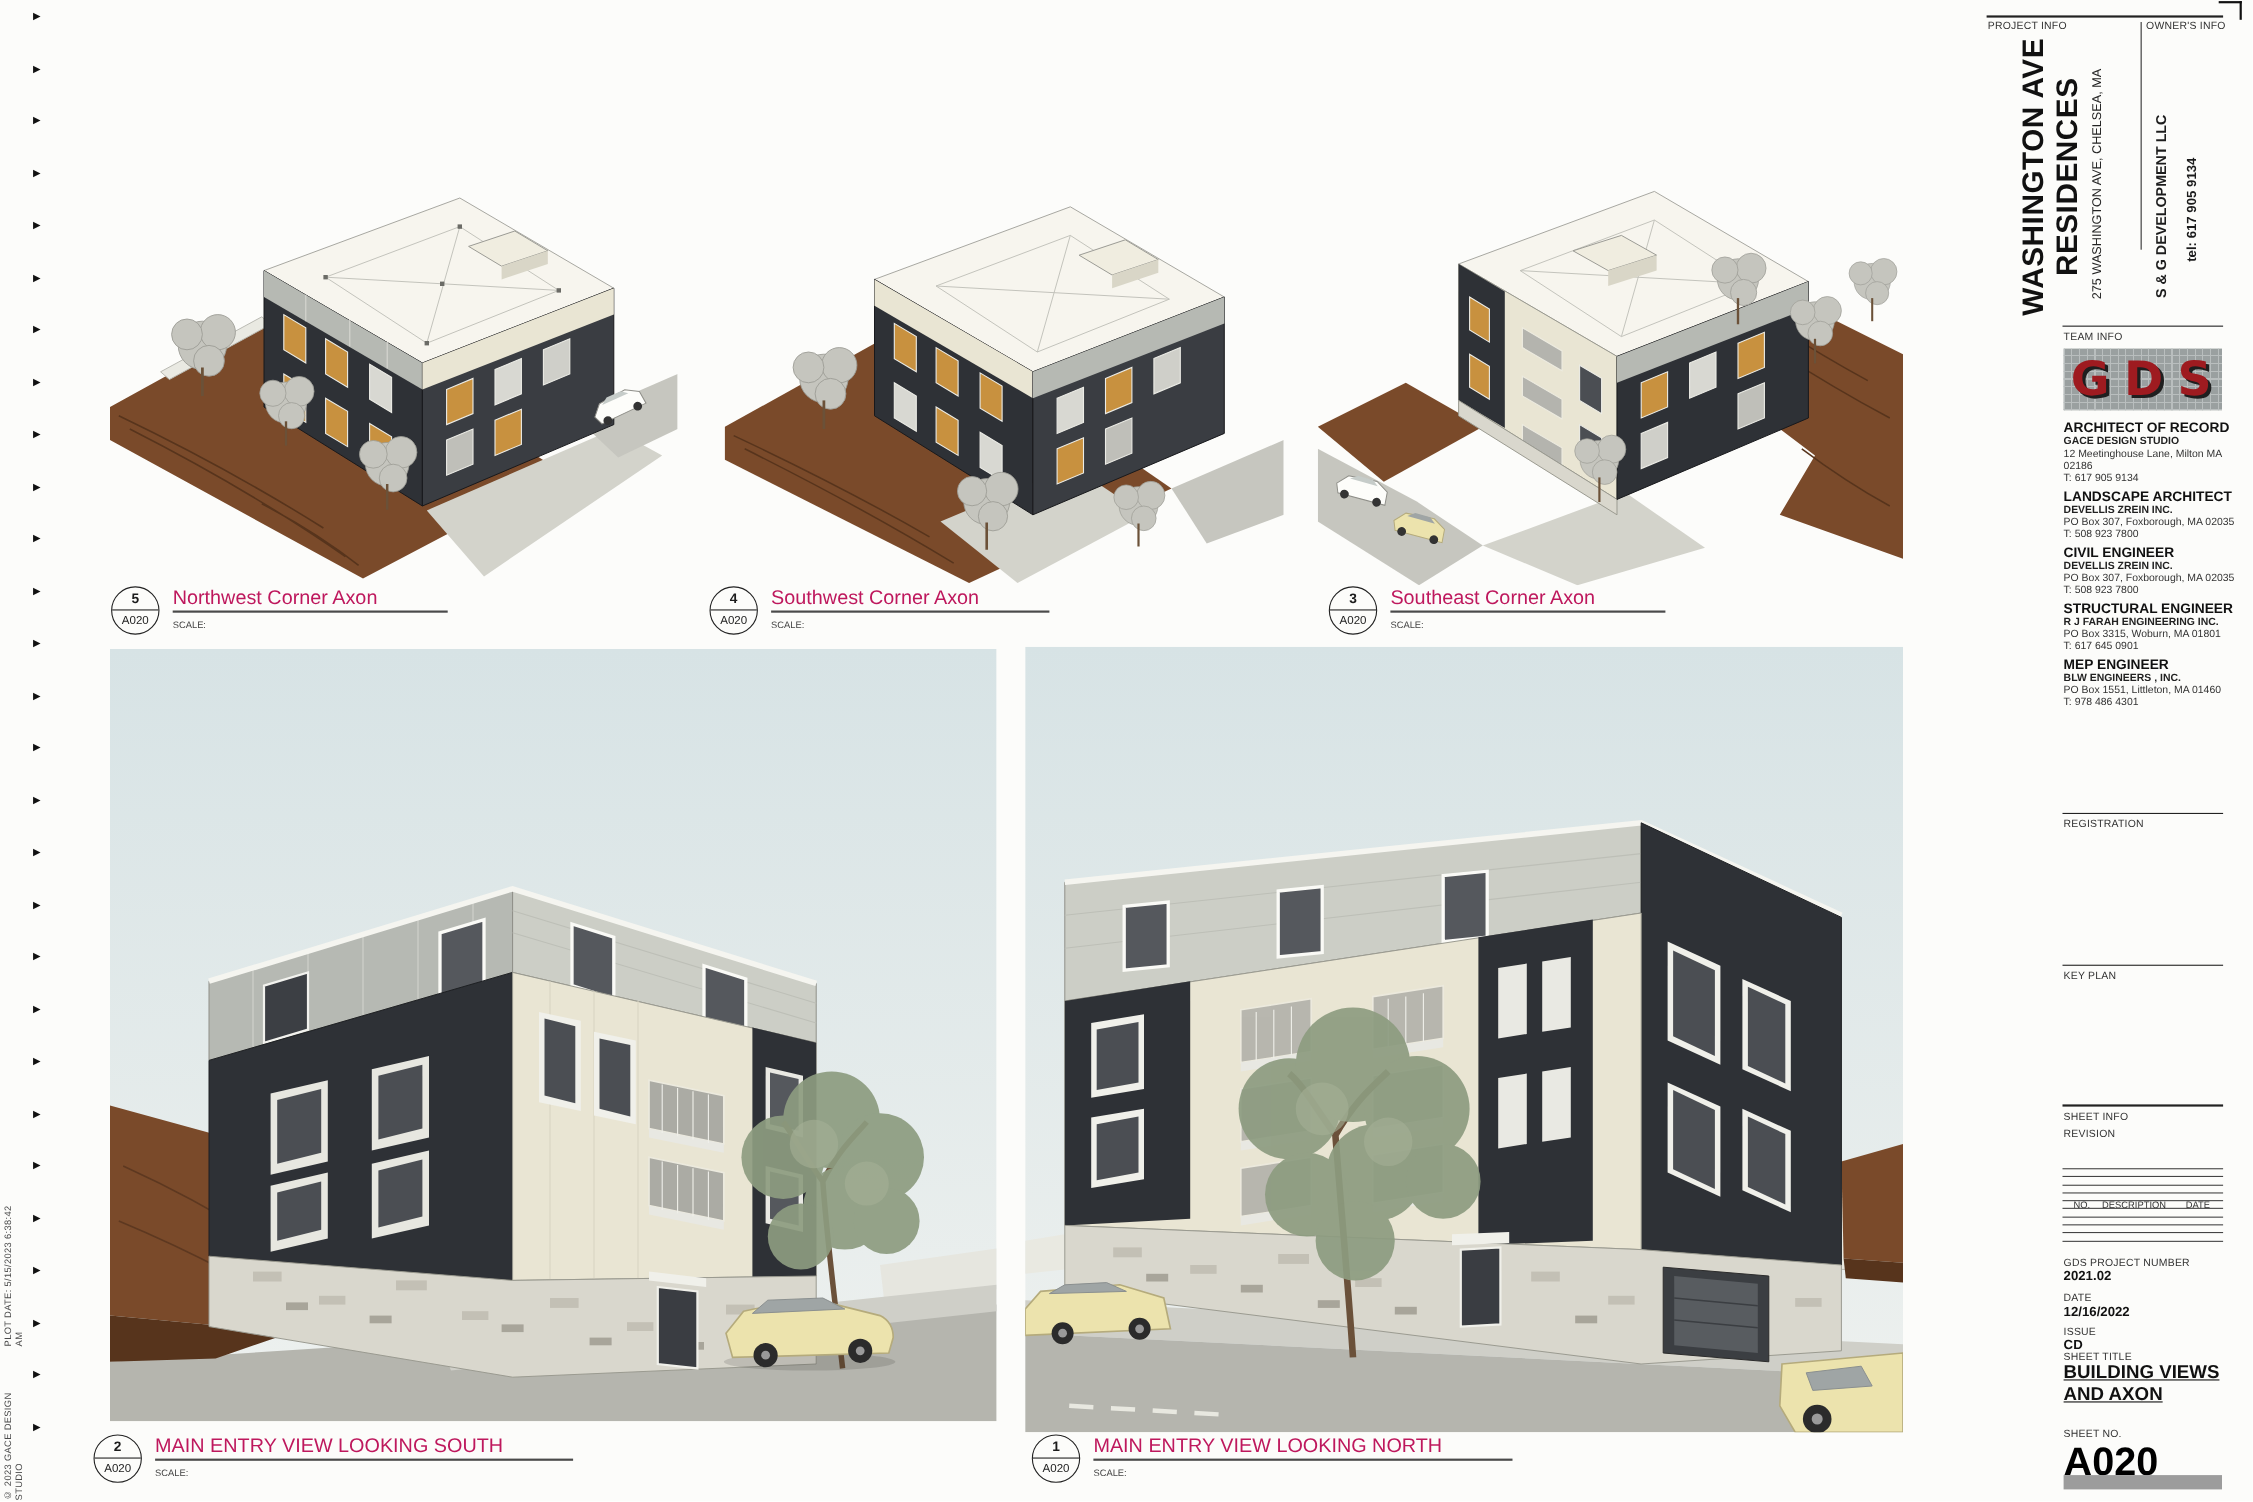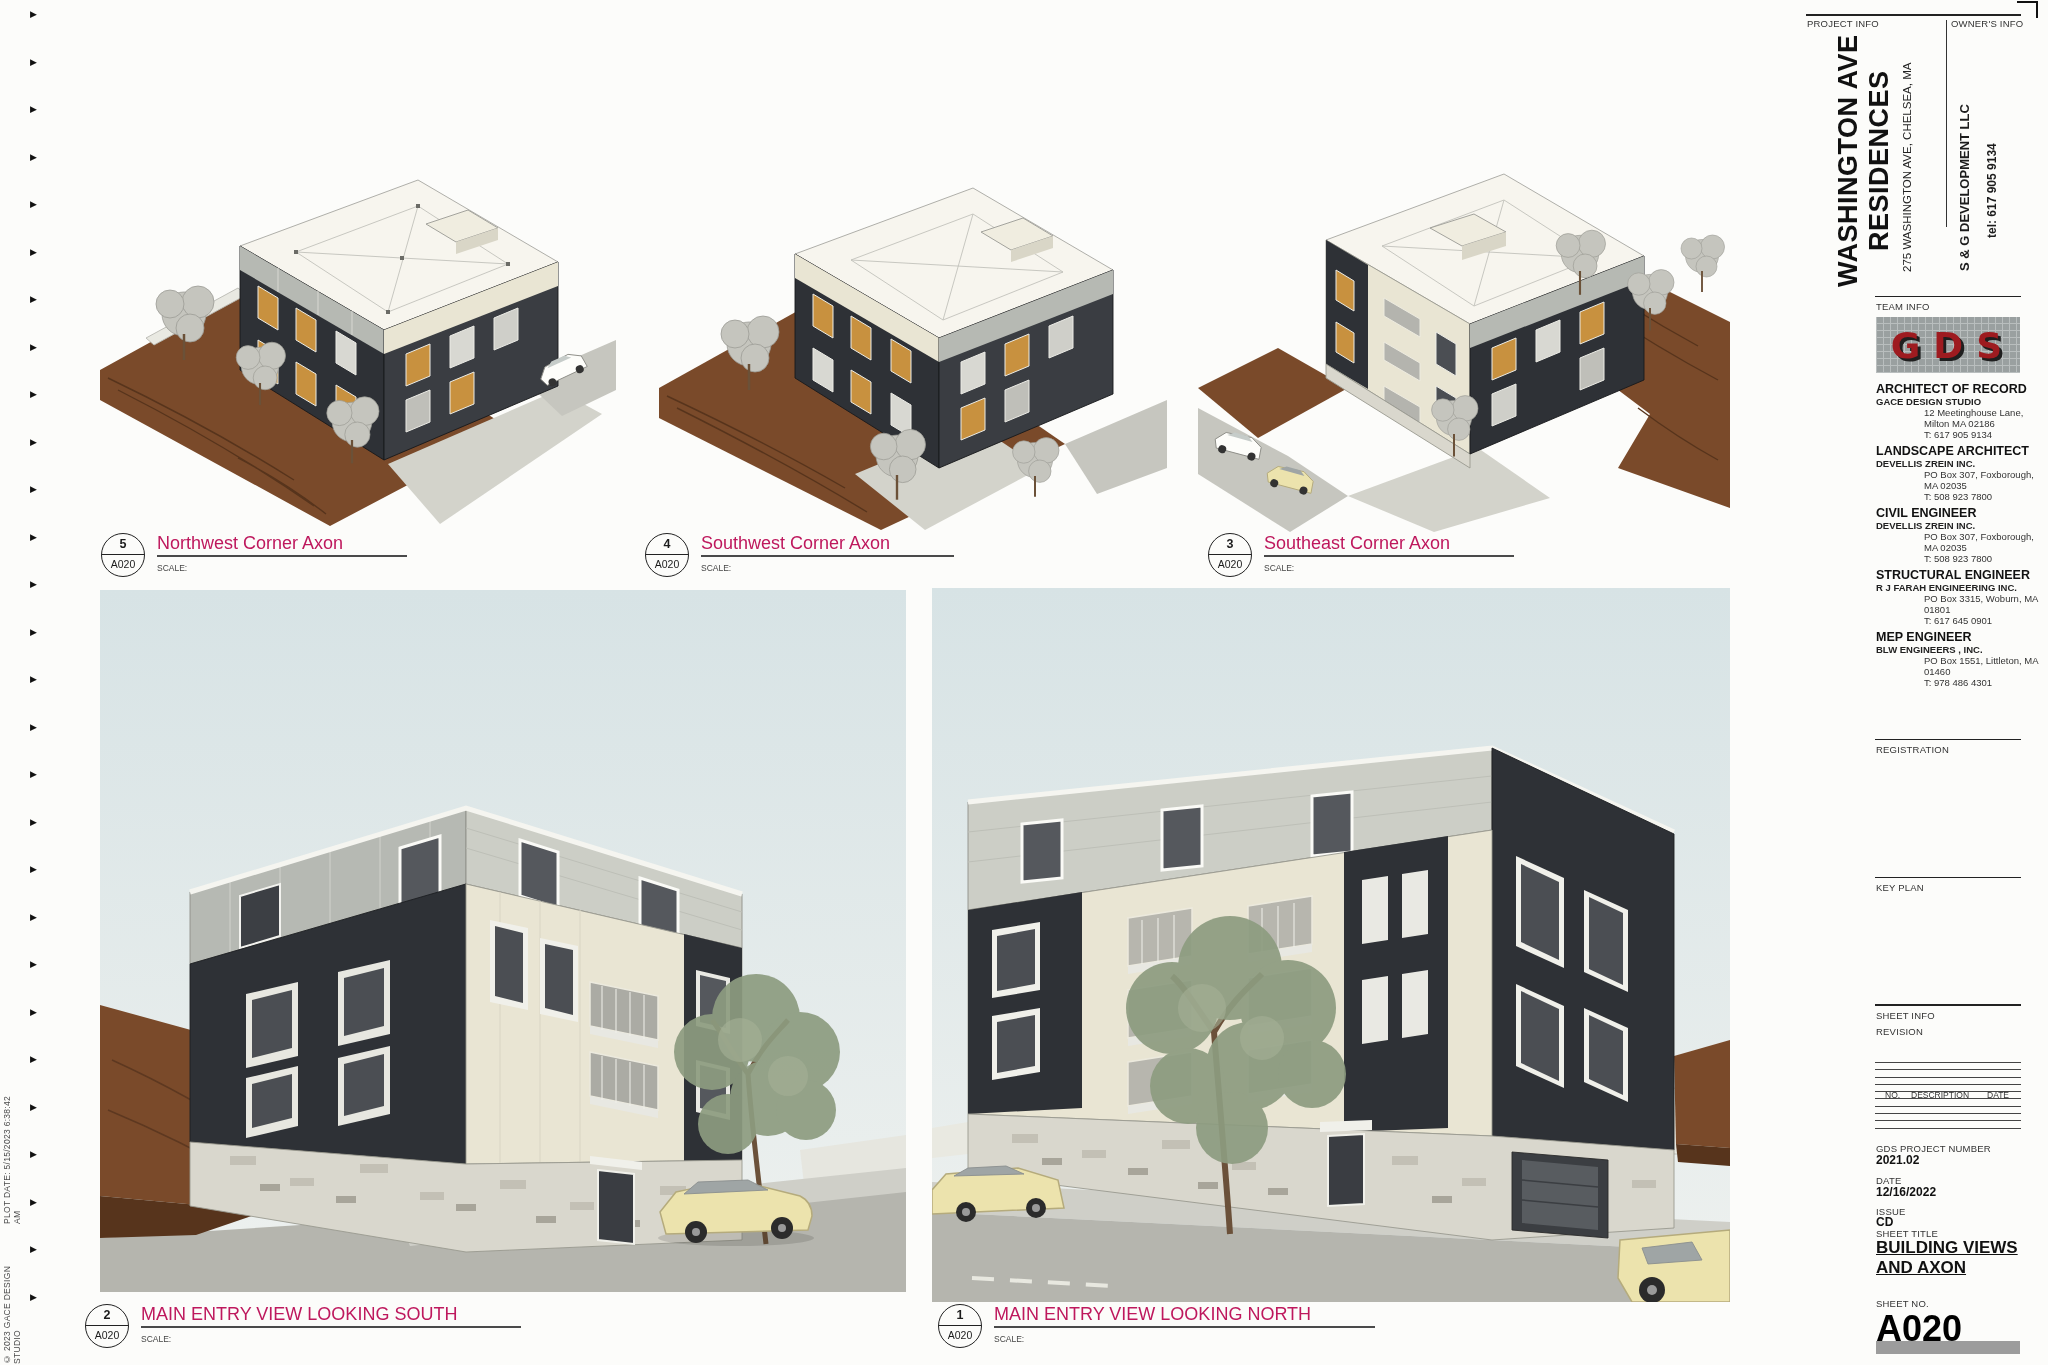--- a/index.html
+++ b/index.html
@@ -43,27 +43,27 @@
               letter-spacing:.5px;line-height:31px;color:#111;}
   #proj-addr{position:absolute;left:96px;top:48px;height:238px;font-size:11.5px;color:#222;}
   #owner-name{position:absolute;left:152px;top:88px;height:200px;font-size:13px;font-weight:bold;}
   #owner-tel{position:absolute;left:180px;top:112px;height:158px;font-size:12px;font-weight:bold;}
   #gds-logo{position:absolute;left:71px;top:317px;width:144px;height:56px;
             background:
               repeating-linear-gradient(0deg,#b9bebe 0 1px,transparent 1px 7px),
               repeating-linear-gradient(90deg,#b9bebe 0 1px,transparent 1px 7px),
               #9aa0a0;
             display:flex;align-items:center;justify-content:center;}
-  #gds-logo span{font-family:"DejaVu Sans",sans-serif;font-weight:900;font-size:36px;
+  #gds-logo span{font-family:"DejaVu Sans",sans-serif;font-weight:900;font-size:43px;
                  letter-spacing:13px;padding-left:10px;color:var(--c-accent,#9e1b20);
                  text-shadow:3px 3px 0 #1f1f1f;line-height:43px;}
   #team-list{position:absolute;left:71px;top:378px;width:165px;}
   .team-role{font-size:12.5px;font-weight:bold;color:#111;margin-top:4px;line-height:14px;}
   .team-firm{font-size:9.5px;font-weight:bold;color:#222;line-height:11px;}
-  .team-line{font-size:9.5px;color:#333;line-height:11px;margin-left:48px;}
+  .team-line{font-size:9.5px;color:#333;line-height:11px;}
   #rev-lines{position:absolute;left:70px;top:1062px;width:146px;}
   #rev-lines div{border-top:1.2px solid #444;margin-bottom:6.3px;}
   .rev-head{position:absolute;font-size:8.5px;color:#333;margin-top:48px;}
   #sheet-title-val{position:absolute;left:71px;top:1238px;width:155px;font-size:17px;
                    font-weight:bold;line-height:20px;color:#111;text-decoration:underline;}
   #sheet-no-val{position:absolute;left:71px;top:1308px;font-size:36px;font-weight:bold;color:#000;}
   #tb-graybar{position:absolute;left:71px;top:1341px;width:144px;height:13px;background:#9c9c9c;}
 
   svg{display:block;}
   .thin{stroke-width:.9;}

